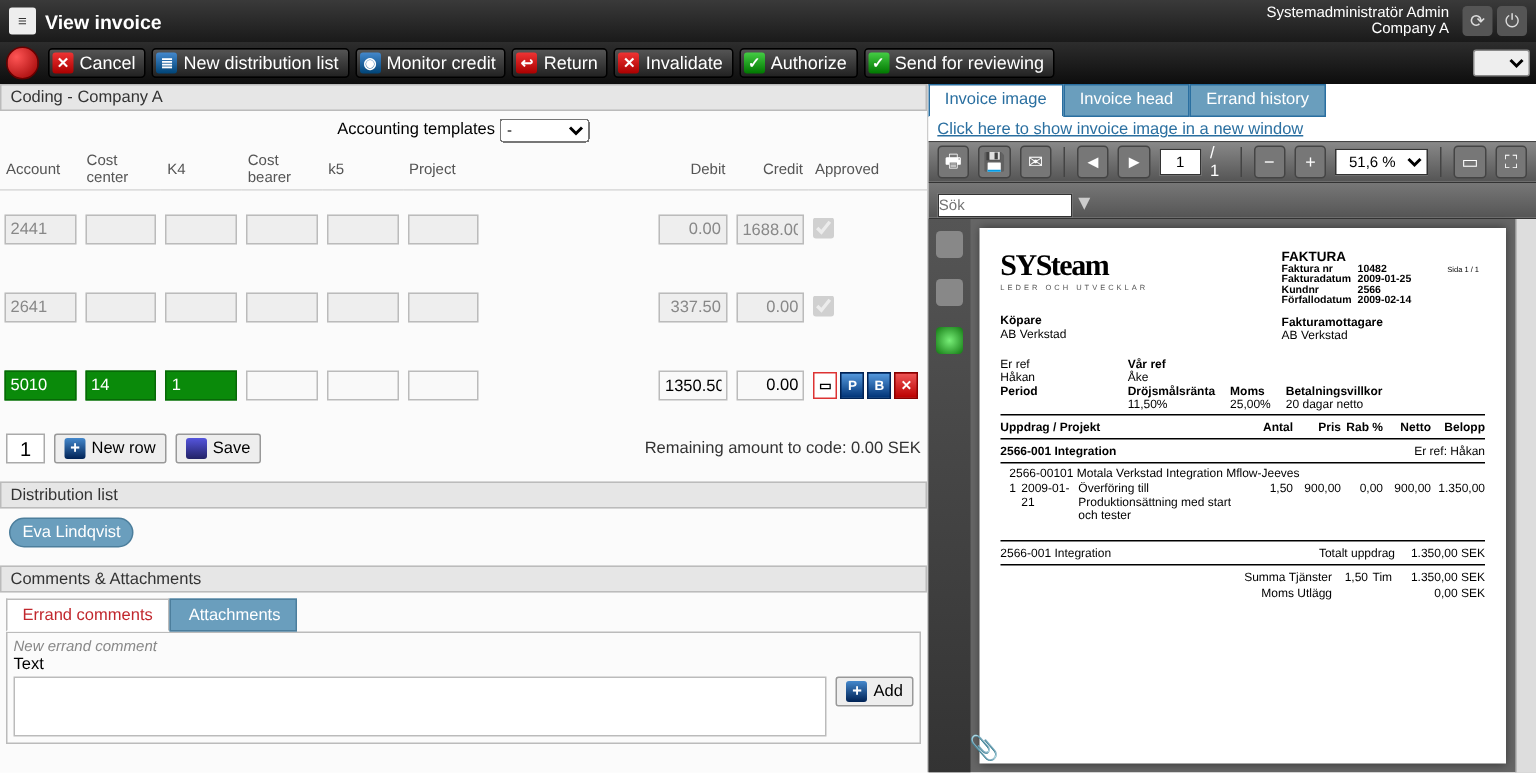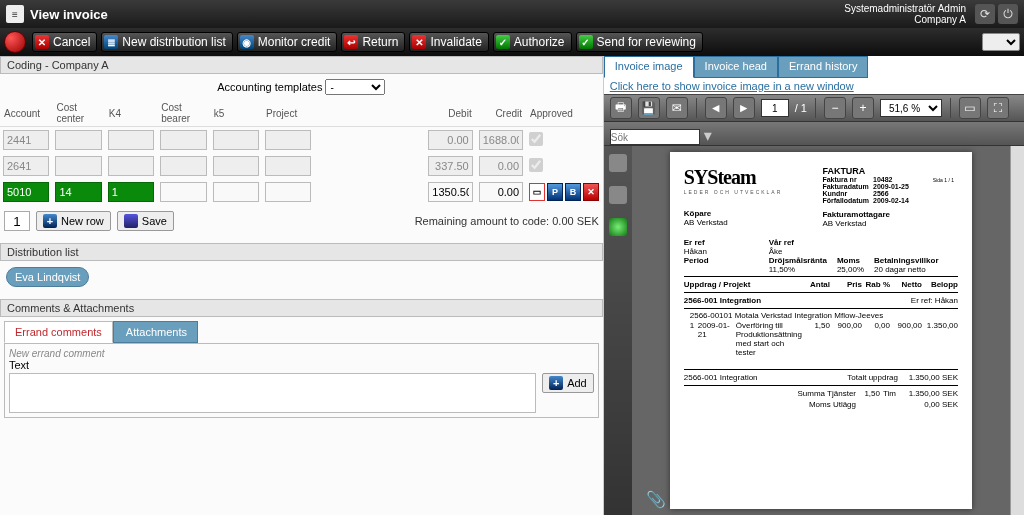--- a/index.html
+++ b/index.html
@@ -29,21 +29,21 @@
   .right { flex: 1; display: flex; flex-direction: column; background:#fff; }
 
   
   .panel-title { background: #e6e6e6; border: 1px solid #bbb; padding: 2px 6px; font-size: 11px; color:#333; }
   .templates { text-align: center; font-size: 11px; padding: 5px 0; }
   .templates select { width: 60px; height: 16px; font-size:10px; }
 
   .coding-table { width: 100%; font-size: 11px; border-collapse: collapse; }
   .coding-table th { text-align: left; font-weight: normal; color: #555; padding: 2px 4px; border-bottom:1px solid #ddd; font-size:10px;}
   .coding-table th.r { text-align: right; }
-  .coding-table td { padding: 3px 3px; }
+  .coding-table td { padding: 16px 3px; }
   .cell-input { width: 100%; height: 20px; border: 1px solid #bbb; background: #f9f9f9; font-size: 11px; padding: 0 3px; }
   .cell-input.num { text-align: right; }
   .cell-green { background: #0a8a0a !important; color: #fff; border-color:#076807; }
   .cell-readonly { background: #eee; color:#888; }
   .row-icons { display:flex; gap:2px; }
   .mini { width:16px; height:18px; border:1px solid #888; font-size:9px; display:flex;align-items:center;justify-content:center;cursor:pointer; font-weight:bold;}
   .mini.red{ background:linear-gradient(#e55,#b00); color:#fff; border-color:#800;}
   .mini.blue{ background:linear-gradient(#59d,#037); color:#fff; border-color:#025;}
   .mini.redborder{ border:1px solid #d33; background:#fff;}
   .chk { width:14px;height:14px; }
@@ -73,21 +73,21 @@
   .link-row { font-size:11px; color:#2a6fa0; padding:2px 6px; text-decoration:underline; cursor:pointer; }
 
   .viewer-toolbar { height:28px; background:linear-gradient(#888,#555); display:flex; align-items:center; padding:0 6px; gap:6px; color:#fff; font-size:11px; border-top:1px solid #444; border-bottom:1px solid #333;}
   .vbtn { width:22px;height:22px; background:#777; border:1px solid #444; border-radius:3px; display:flex;align-items:center;justify-content:center; cursor:pointer; font-size:12px;}
   .vsep { width:1px; height:20px; background:#444; margin:0 2px;}
   .vpage { width:28px; height:18px; border:1px solid #333; text-align:center; font-size:10px;}
   .zoom { background:#fff; color:#000; border:1px solid #333; height:18px; font-size:10px; padding:0 4px;}
   .search-row { height:24px; background:linear-gradient(#777,#555); display:flex; align-items:flex-end; padding:0 6px; border-bottom:1px solid #333;}
   .search-row input { width:90px; height:16px; font-size:10px; border:1px solid #333;}
 
-  .viewer-body { flex:1; display:flex; background:#666;gap:32px; }
+  .viewer-body { flex:1; display:flex; background:#666; }
   .vside { width:28px; background:linear-gradient(#555,#333); display:flex; flex-direction:column; align-items:center; padding-top:8px; gap:14px; }
   .vside .sic { width:18px; height:18px; background:#888; border-radius:3px; cursor:pointer; }
   .vside .sic.green{ background:radial-gradient(#7e7,#171);}
   .doc { flex:1; background:#fff; margin:6px; box-shadow:0 0 6px rgba(0,0,0,.5); font-size:8px; color:#000; padding:14px 14px; overflow:hidden; position:relative;}
   .doc .logo { font-family: Georgia, serif; font-size:20px; font-weight:bold; letter-spacing:-1px;}
   .doc .sub { font-size:5px; letter-spacing:2px; color:#555;}
   .doc table { font-size:7px; border-collapse:collapse; }
   .doc .hdr-right td { padding:0 4px 0 0; white-space:nowrap;}
   .doc .hdr-right .lab { font-weight:bold;}
   .doc hr { border:none; border-top:1px solid #000; margin:2px 0;}
@@ -330,21 +330,21 @@
               </table>
             <div style="margin-top:6px">
               <div style="font-weight:bold">Fakturamottagare</div>
               <div>AB Verkstad</div>
             </div>
           </div>
         </div>
 
         <div class="section" style="display:flex; gap:60px;">
           <div>
-            <div style="font-weight:bold">Er ref</div>
+            <div style="font-weight:normal">Er ref</div>
             <div>Håkan</div>
             <div style="font-weight:bold">Period</div>
           </div>
           <div>
             <div style="font-weight:bold">Vår ref</div>
             <div>Åke</div>
             <div style="display:flex;gap:10px">
               <div>
                   <div style="font-weight:bold">Dröjsmålsränta</div>
                   <div>11,50%</div>

